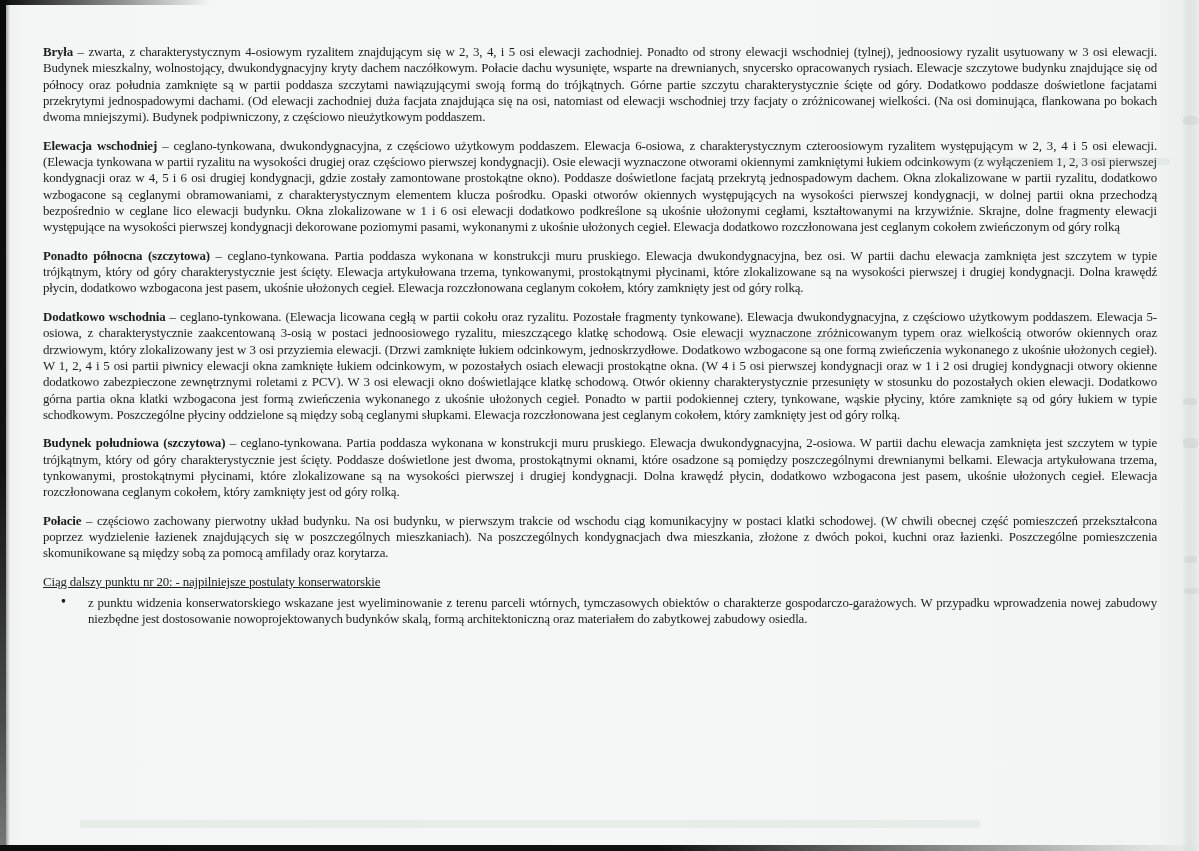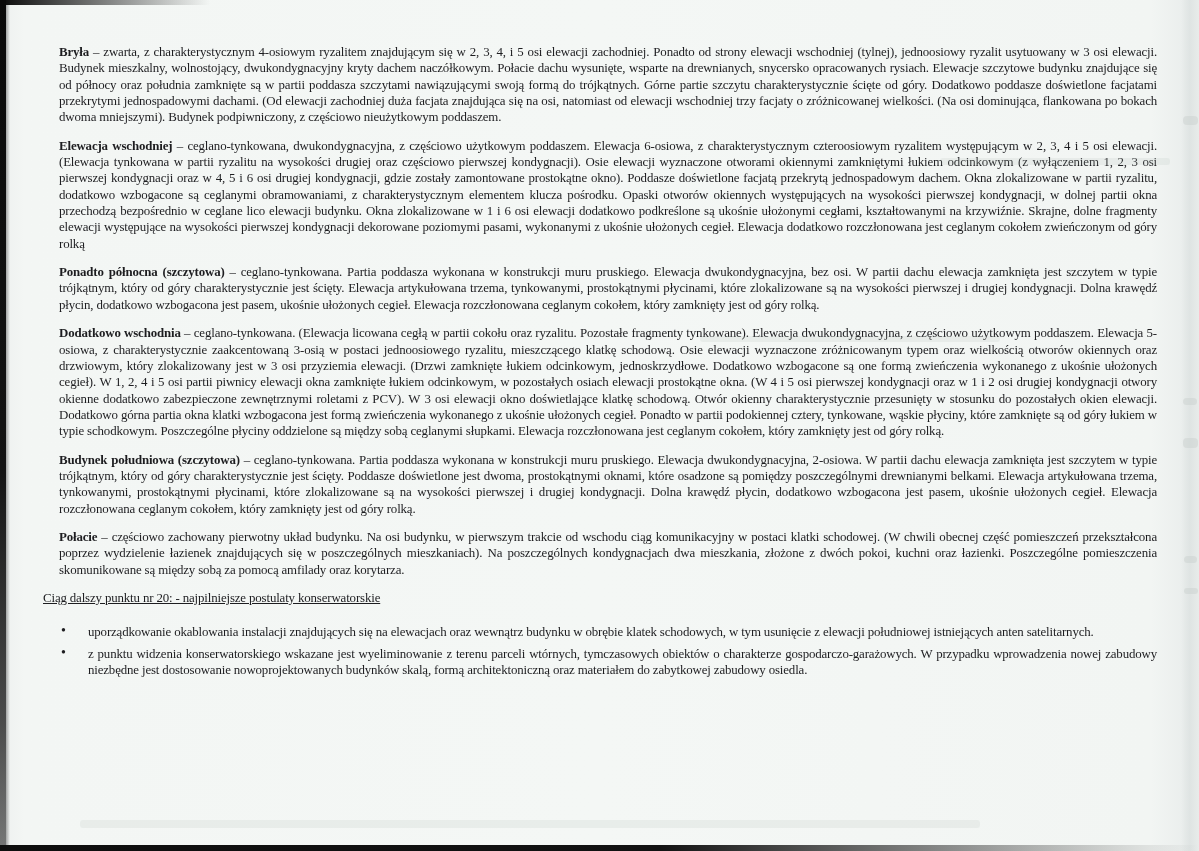--- a/index.html
+++ b/index.html
@@ -7,23 +7,23 @@
     width:1199px;height:851px;position:relative;overflow:hidden;
     background:linear-gradient(90deg,#edf0ef 0%,#f3f6f4 2%,#f4f7f5 50%,#f2f5f3 96%,#e7ebea 100%);
     font-family:"Liberation Serif","DejaVu Serif",serif;
   }
   .page{position:absolute;inset:0;}
   .content{
     position:absolute;left:43px;top:44px;width:1114px;
     color:#1d1d20;font-size:12.9px;line-height:16.35px;
     letter-spacing:-0.15px;text-align:justify;
   }
-  .para{margin:0 0 12px 16px;}
+  .para{margin:0 0 12px 0;}
   .lbl{font-weight:bold;}
-  .heading-underline{margin:0 0 18px 0;text-decoration:underline;}
+  .heading-underline{margin:0 0 2px 0;text-decoration:underline;}
   ul.postulates{margin:0;padding:0;list-style:none;}
   ul.postulates li{position:relative;padding-left:45px;margin:0 0 5px 0;text-align:justify;}
   ul.postulates .bullet{position:absolute;left:18px;top:-1px;font-size:14px;}
   
   .edge-left{position:absolute;left:0;top:0;width:6px;height:100%;
     background:linear-gradient(180deg,#0a0a0a 0%,#141414 55%,rgba(20,20,20,0.75) 85%,rgba(20,20,20,0.55) 100%);}
   .edge-left-fade{position:absolute;left:6px;top:0;width:4px;height:100%;
     background:linear-gradient(90deg,rgba(20,20,20,0.35),rgba(20,20,20,0));}
   .edge-top{position:absolute;left:0;top:0;width:210px;height:5px;
     background:linear-gradient(90deg,#0a0a0a 0%,rgba(10,10,10,0.6) 40%,rgba(10,10,10,0) 100%);}
@@ -79,21 +79,20 @@
       <span>– częściowo zachowany pierwotny układ budynku. Na osi budynku, w pierwszym trakcie od wschodu ciąg komunikacyjny w postaci klatki schodowej. (W chwili obecnej część pomieszczeń przekształcona poprzez wydzielenie łazienek znajdujących się w poszczególnych mieszkaniach). Na poszczególnych kondygnacjach dwa mieszkania, złożone z dwóch pokoi, kuchni oraz łazienki. Poszczególne pomieszczenia skomunikowane są między sobą za pomocą amfilady oraz korytarza.</span>
     </p>
 
 
 
     <p class="heading-underline">Ciąg dalszy punktu nr 20: - najpilniejsze postulaty konserwatorskie</p>
 
     <ul class="postulates">
       <li>
         <span class="bullet">•</span>
-        <span>uporządkowanie okablowania instalacji znajdujących się na elewacjach oraz wewnątrz budynku w obrębie klatek schodowych, w tym usunięcie z elewacji południowej istniejących anten satelitarnych.</span>
       </li>
       <li>
         <span class="bullet">•</span>
         <span>z punktu widzenia konserwatorskiego wskazane jest wyeliminowanie z terenu parceli wtórnych, tymczasowych obiektów o charakterze gospodarczo-garażowych. W przypadku wprowadzenia nowej zabudowy niezbędne jest dostosowanie nowoprojektowanych budynków skalą, formą architektoniczną oraz materiałem do zabytkowej zabudowy osiedla.</span>
       </li>
     </ul>
 
   </div>
 
   <div class="streak st1"></div>

